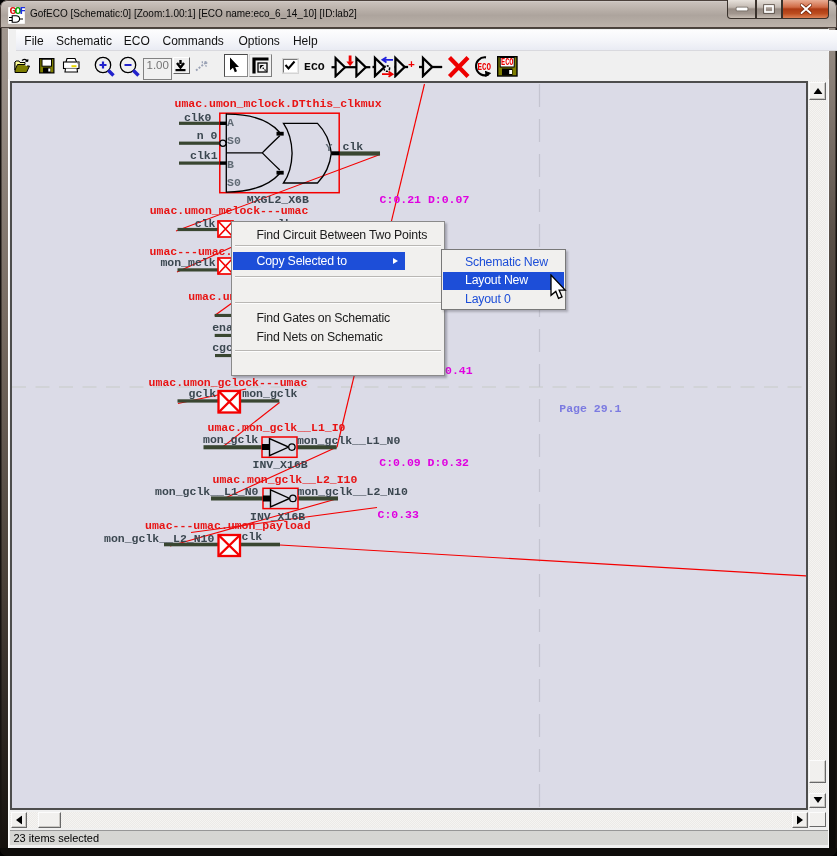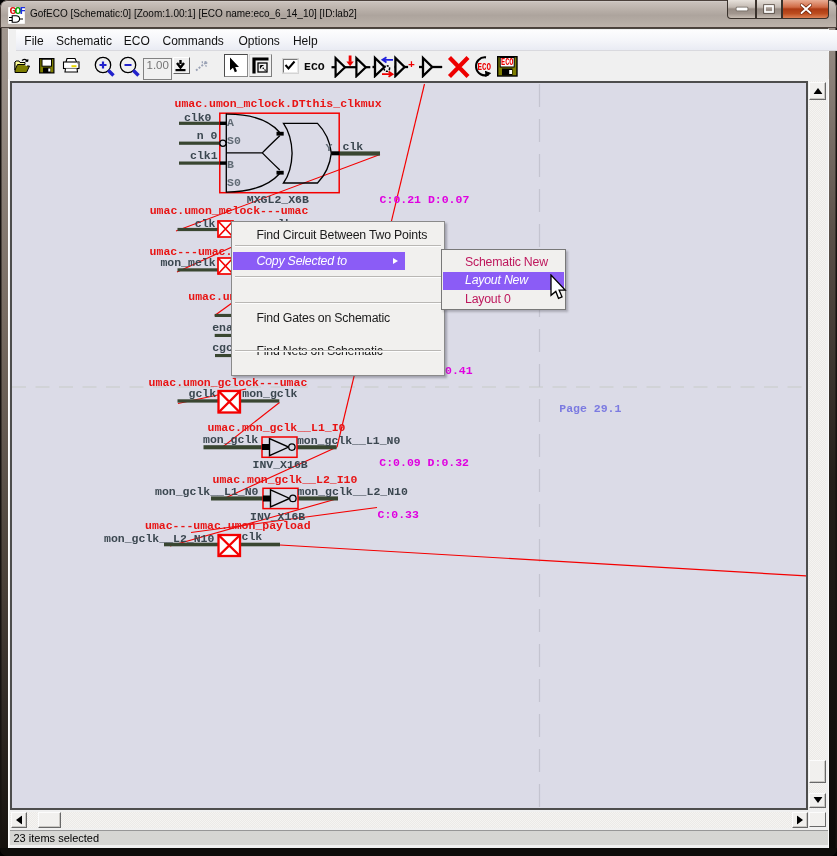--- a/index.html
+++ b/index.html
@@ -39,22 +39,22 @@
 .sbtn{position:absolute;background:#f1f0ee;border-top:1.5px solid #fcfcfc;border-left:1.5px solid #fcfcfc;border-right:1.5px solid #686868;border-bottom:1.5px solid #686868;box-shadow:inset -1px -1px 0 #c9c7c3;}
 .sbtn svg{position:absolute;left:50%;top:50%;transform:translate(-50%,-50%);}
 #vsb{position:absolute;left:809px;top:81px;width:17px;height:727.5px;}
 #hsb{position:absolute;left:10px;top:811.5px;width:798px;height:16px;}
 #corner{position:absolute;left:809px;top:811.5px;width:17px;height:15px;background:#f1f0ee;border-top:1.5px solid #fcfcfc;border-left:1.5px solid #fcfcfc;border-right:1.5px solid #686868;border-bottom:1.5px solid #686868;}
 #status{position:absolute;left:9.5px;top:829.5px;width:818px;height:15.5px;background:#d6d6d3;border-top:1px solid #979797;font-size:11px;color:#000;padding:1.5px 0 0 4px;}
 
 #menu1{position:absolute;left:231px;top:220.5px;width:214px;height:155px;background:#f1f0ee;border:1px solid #8a8a8a;box-shadow:2px 2px 2px rgba(80,80,90,.4);}
 #menu2{position:absolute;left:440.5px;top:248.5px;width:125px;height:61px;background:#f1f0ee;border:1px solid #787878;box-shadow:2px 2px 2px rgba(80,80,90,.35);}
 .m1i{position:absolute;left:1px;width:172px;height:19px;font-size:12.3px;letter-spacing:-0.2px;color:#1b1b1b;padding-left:23.5px;line-height:19px;white-space:nowrap;}
-.m2i{position:absolute;left:1px;width:121px;height:19px;font-size:12.3px;letter-spacing:-0.2px;color:#be185d;padding-left:22.5px;line-height:19px;white-space:nowrap;}
-.hl{background:#8b5cf6;color:#fff;font-style:italic;}
+.m2i{position:absolute;left:1px;width:121px;height:19px;font-size:12.3px;letter-spacing:-0.2px;color:#1d4ed8;padding-left:22.5px;line-height:19px;white-space:nowrap;}
+.hl{background:#1d4ed8;color:#fff;}
 .msep{position:absolute;left:3px;width:206px;height:1px;background:#b9b7b4;box-shadow:0 1px 0 #fdfdfd;}
 .marr{position:absolute;right:7px;top:6.5px;width:0;height:0;border-left:5px solid #1b1b1b;border-top:3.5px solid transparent;border-bottom:3.5px solid transparent;}
 .marr.w{border-left-color:#fff;}
 </style></head><body>
 <div id="win">
  <div id="tbar">
   <svg id="ticon" width="17" height="17">
    <rect x="0" y="0" width="17" height="17" fill="#fff" stroke="#c9c2bc" stroke-width="0.5"></rect>
    <text x="1.6" y="6.9" font-family="Liberation Sans,sans-serif" font-size="6.4" font-weight="bold" fill="#e01010">G</text>
    <text x="6.4" y="6.9" font-family="Liberation Sans,sans-serif" font-size="6.4" font-weight="bold" fill="#00a000">O</text>
@@ -365,21 +365,21 @@
  </div>
  <div id="corner"></div>
  <div id="status">23 items selected</div>
  <div id="menu1">
   <div class="m1i" style="top:4px">Find Circuit Between Two Points</div>
   <div class="msep" style="top:23.5px"></div>
   <div class="m1i hl" style="top:30.5px;height:18px;line-height:18px">Copy Selected to<span class="marr w" style="top:5.5px"></span></div>
   <div class="msep" style="top:54px"></div>
   <div class="msep" style="top:80.5px"></div>
   <div class="m1i" style="top:87px">Find Gates on Schematic</div>
-  <div class="m1i" style="top:120px">Find Nets on Schematic</div>
+  <div class="m1i" style="top:106px">Find Nets on Schematic</div>
   <div class="msep" style="top:128px"></div>
  </div>
  <div id="menu2">
   <div class="m2i" style="top:3px">Schematic New</div>
   <div class="m2i hl" style="top:22.5px;height:17.5px;line-height:17.5px">Layout New</div>
   <div class="m2i" style="top:40px">Layout 0</div>
  </div>
  <svg id="cursor" width="18" height="28" style="position:absolute;left:550px;top:274px;">
   <path d="M1,1 L1,21.3 L5.8,17.4 L8.5,24.3 L12,22.8 L9.1,16.1 L15.2,16.1 Z" fill="#fff" stroke="#000" stroke-width="1.3"></path>
  </svg>

